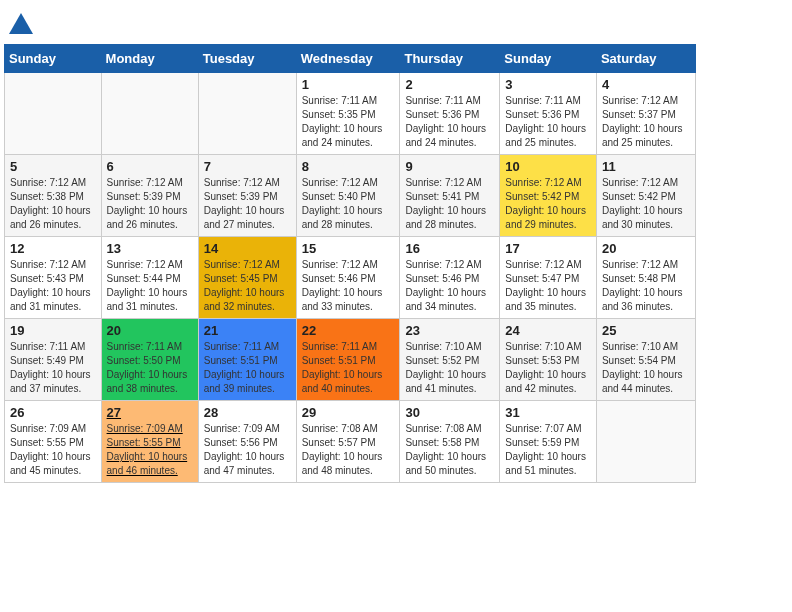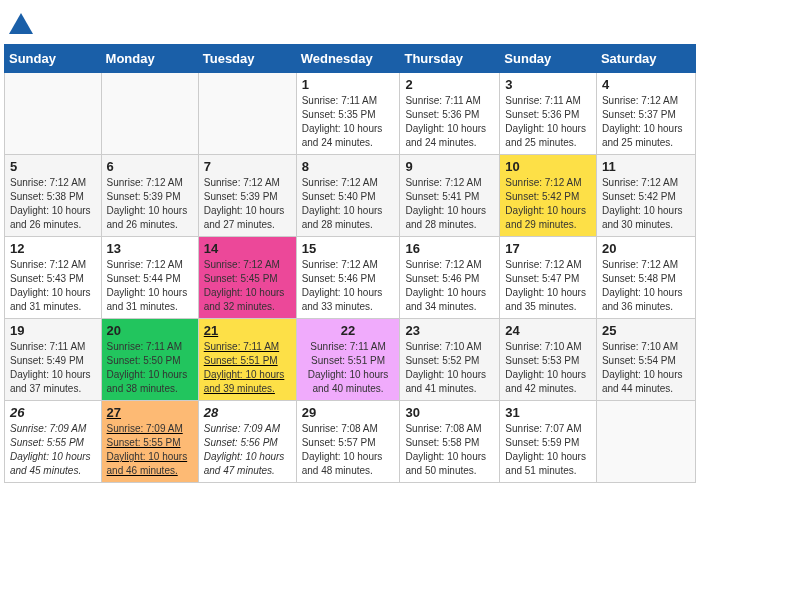--- a/index.html
+++ b/index.html
@@ -168,21 +168,21 @@
         </tr>
         <tr>
           <td style="background-color: rgb(255, 255, 255); margin-left: 14px;">
             <span class="day-number">12</span>
             <div class="day-info">Sunrise: 7:12 AM<br>Sunset: 5:43 PM<br>Daylight: 10 hours<br>and 31 minutes.</div>
           </td>
           <td style="background-color: rgb(255, 255, 255);">
             <span class="day-number">13</span>
             <div class="day-info">Sunrise: 7:12 AM<br>Sunset: 5:44 PM<br>Daylight: 10 hours<br>and 31 minutes.</div>
           </td>
-          <td style="background-color: #ec4899;">
+          <td style="background-color: #eab308;">
             <span class="day-number">14</span>
             <div class="day-info">Sunrise: 7:12 AM<br>Sunset: 5:45 PM<br>Daylight: 10 hours<br>and 32 minutes.</div>
           </td>
           <td style="background-color: rgb(255, 255, 255);">
             <span class="day-number">15</span>
             <div class="day-info">Sunrise: 7:12 AM<br>Sunset: 5:46 PM<br>Daylight: 10 hours<br>and 33 minutes.</div>
           </td>
           <td style="background-color: rgb(255, 255, 255); margin-top: 8px;">
             <span class="day-number">16</span>
             <div class="day-info">Sunrise: 7:12 AM<br>Sunset: 5:46 PM<br>Daylight: 10 hours<br>and 34 minutes.</div>
@@ -198,51 +198,51 @@
         </tr>
         <tr>
           <td style="background-color: rgb(245, 245, 245); margin-left: 18px;">
             <span class="day-number">19</span>
             <div class="day-info">Sunrise: 7:11 AM<br>Sunset: 5:49 PM<br>Daylight: 10 hours<br>and 37 minutes.</div>
           </td>
           <td style="background-color: #22c55e;">
             <span class="day-number">20</span>
             <div class="day-info">Sunrise: 7:11 AM<br>Sunset: 5:50 PM<br>Daylight: 10 hours<br>and 38 minutes.</div>
           </td>
-          <td style="background-color: #fde047; text-decoration: underline;">
+          <td style="background-color: #3b82f6;">
             <span class="day-number">21</span>
             <div class="day-info">Sunrise: 7:11 AM<br>Sunset: 5:51 PM<br>Daylight: 10 hours<br>and 39 minutes.</div>
           </td>
-          <td style="background-color: #f0abfc; text-align: center;">
+          <td style="background-color: #f97316;">
             <span class="day-number">22</span>
             <div class="day-info">Sunrise: 7:11 AM<br>Sunset: 5:51 PM<br>Daylight: 10 hours<br>and 40 minutes.</div>
           </td>
           <td style="background-color: rgb(245, 245, 245);">
             <span class="day-number">23</span>
             <div class="day-info">Sunrise: 7:10 AM<br>Sunset: 5:52 PM<br>Daylight: 10 hours<br>and 41 minutes.</div>
           </td>
           <td style="background-color: rgb(245, 245, 245);">
             <span class="day-number">24</span>
             <div class="day-info">Sunrise: 7:10 AM<br>Sunset: 5:53 PM<br>Daylight: 10 hours<br>and 42 minutes.</div>
           </td>
           <td style="background-color: rgb(245, 245, 245);">
             <span class="day-number">25</span>
             <div class="day-info">Sunrise: 7:10 AM<br>Sunset: 5:54 PM<br>Daylight: 10 hours<br>and 44 minutes.</div>
           </td>
         </tr>
         <tr>
-          <td style="background-color: rgb(255, 255, 255); font-style: italic;">
+          <td style="background-color: rgb(255, 255, 255);">
             <span class="day-number">26</span>
             <div class="day-info">Sunrise: 7:09 AM<br>Sunset: 5:55 PM<br>Daylight: 10 hours<br>and 45 minutes.</div>
           </td>
           <td style="background-color: #fdba74; text-decoration: underline;">
             <span class="day-number">27</span>
             <div class="day-info">Sunrise: 7:09 AM<br>Sunset: 5:55 PM<br>Daylight: 10 hours<br>and 46 minutes.</div>
           </td>
-          <td style="background-color: rgb(255, 255, 255); font-style: italic;">
+          <td style="background-color: rgb(255, 255, 255);">
             <span class="day-number">28</span>
             <div class="day-info">Sunrise: 7:09 AM<br>Sunset: 5:56 PM<br>Daylight: 10 hours<br>and 47 minutes.</div>
           </td>
           <td style="background-color: rgb(255, 255, 255);">
             <span class="day-number">29</span>
             <div class="day-info">Sunrise: 7:08 AM<br>Sunset: 5:57 PM<br>Daylight: 10 hours<br>and 48 minutes.</div>
           </td>
           <td style="background-color: rgb(255, 255, 255);">
             <span class="day-number">30</span>
             <div class="day-info">Sunrise: 7:08 AM<br>Sunset: 5:58 PM<br>Daylight: 10 hours<br>and 50 minutes.</div>

